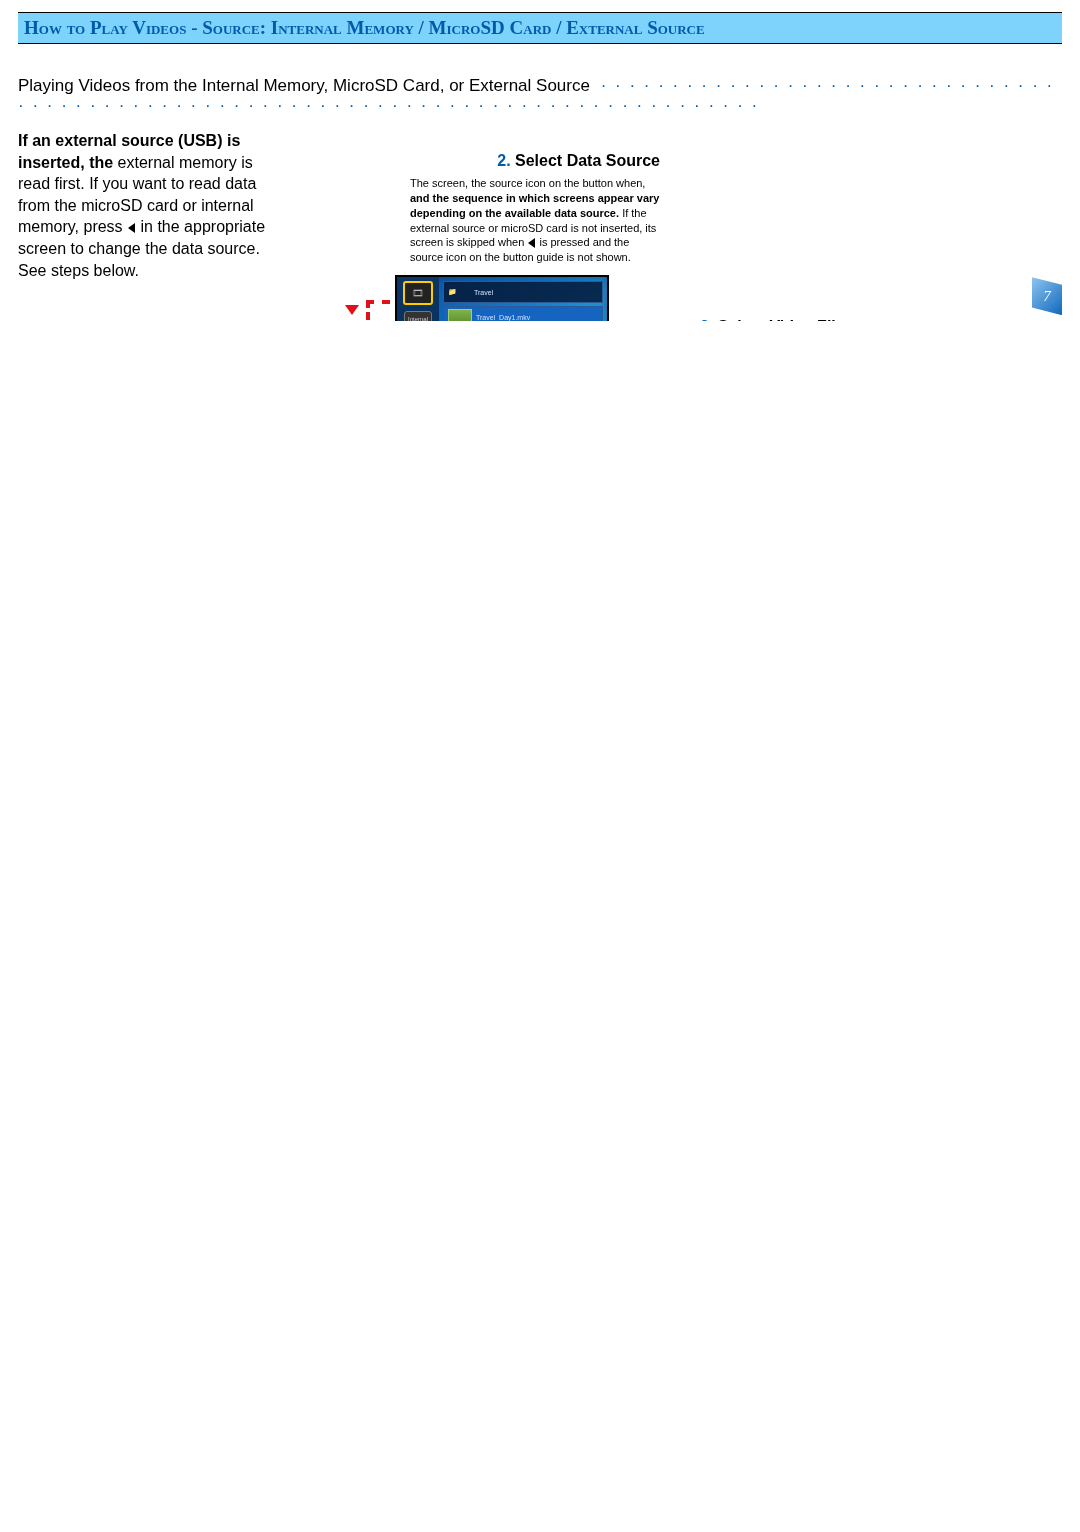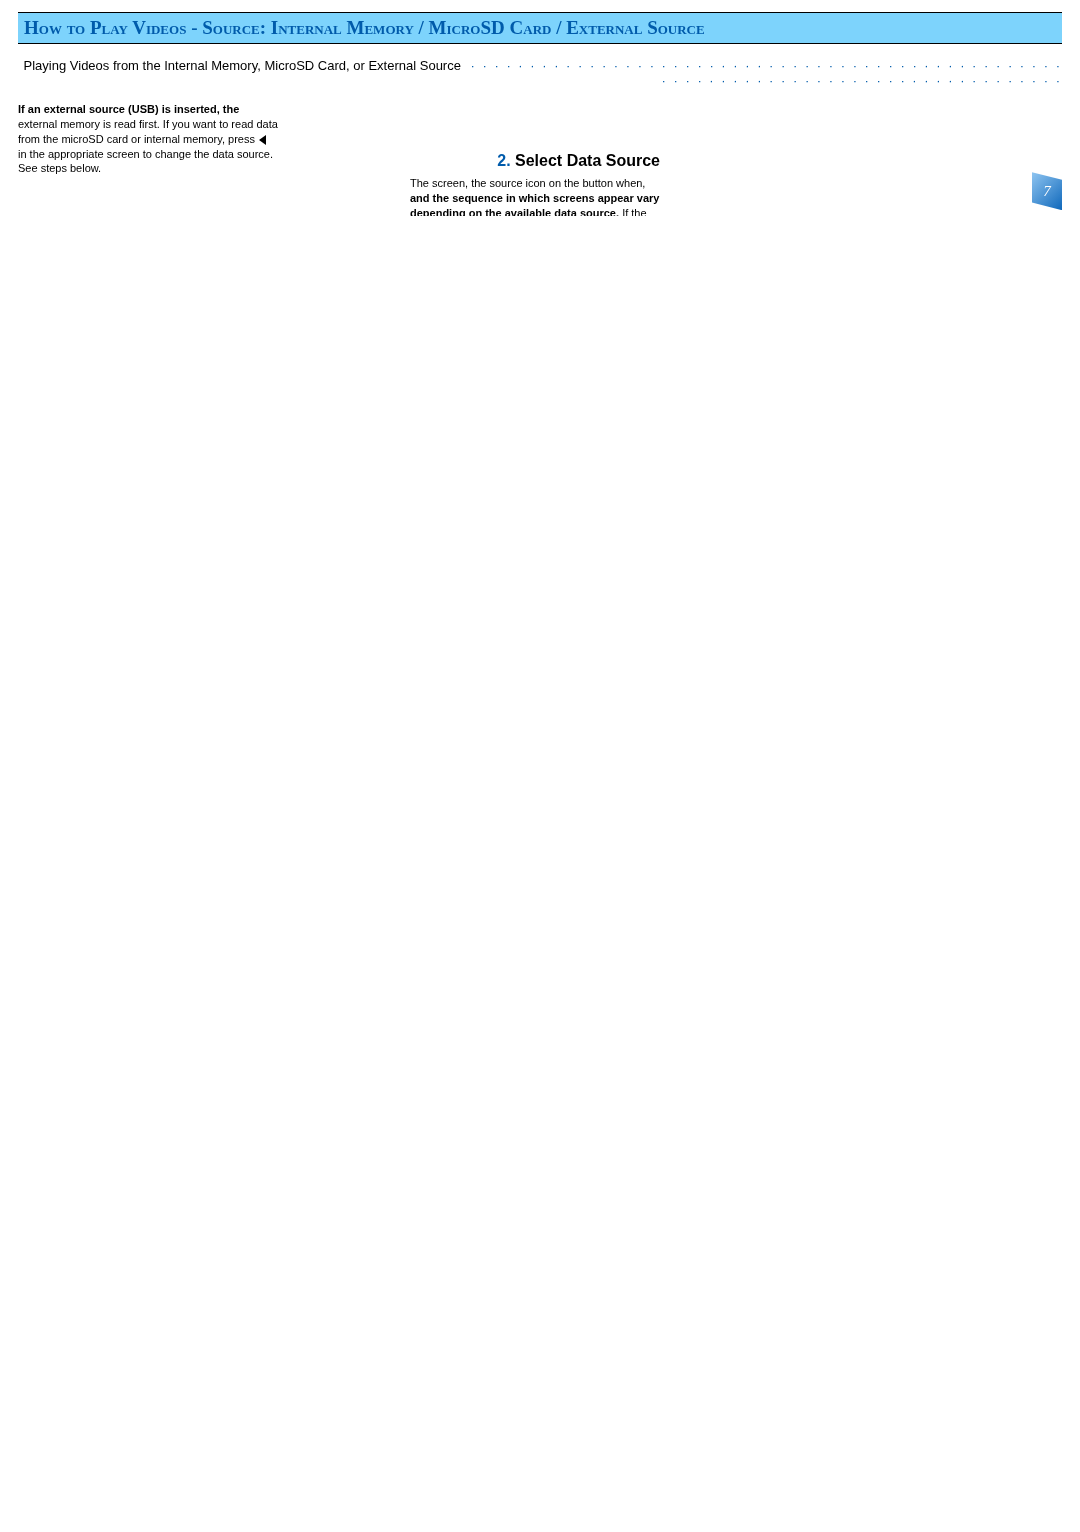--- a/index.html
+++ b/index.html
@@ -16,33 +16,32 @@
     border-top: 1px solid #000;
     border-bottom: 1px solid #000;
     padding: 4px 6px;
     font-variant: small-caps;
     font-weight: bold;
     font-size: 19px;
     color: #005bab;
     font-family: "Times New Roman", serif;
   }
   .lead-row {
-    margin-top: 14px;
-    font-size: 13px;
-    text-align: right;
+    margin-top: 32px;
+    font-size: 17px;
   }
   .dotted {
     color: #005bab;
     letter-spacing: 2px;
     padding-left: 6px;
   }
   .intro-block {
     margin-top: 14px;
     width: 260px;
-    font-size: 11px;
+    font-size: 16px;
     line-height: 1.35;
   }
   .intro-block b { font-weight: bold; }
   .back-tri {
     display: inline-block;
     width: 0; height: 0;
     border-top: 5px solid transparent;
     border-bottom: 5px solid transparent;
     border-right: 7px solid #000;
     vertical-align: middle;

